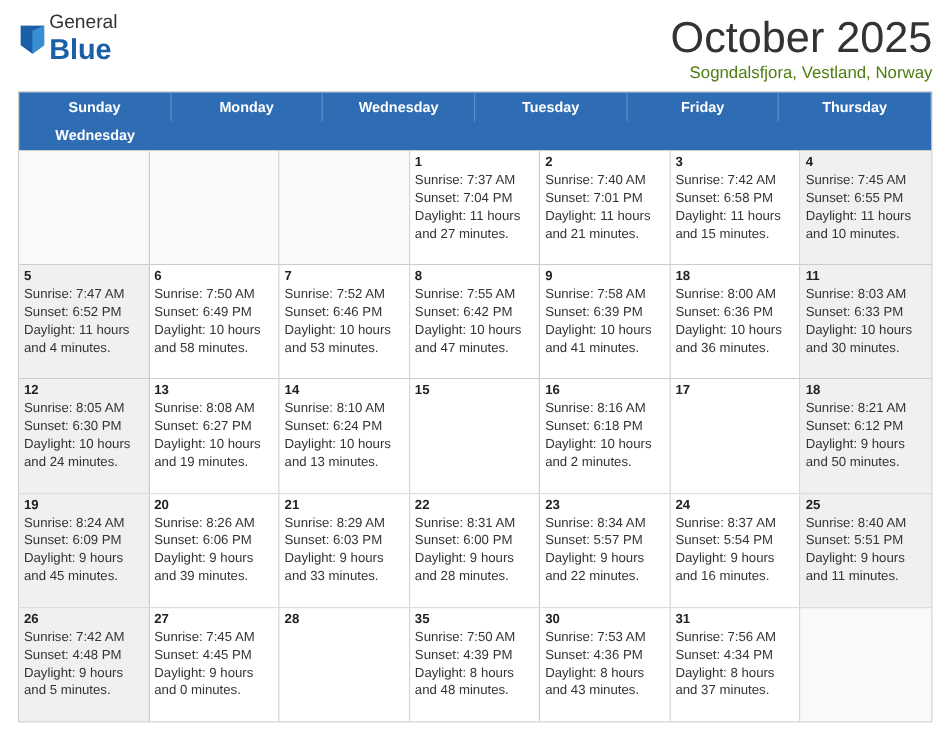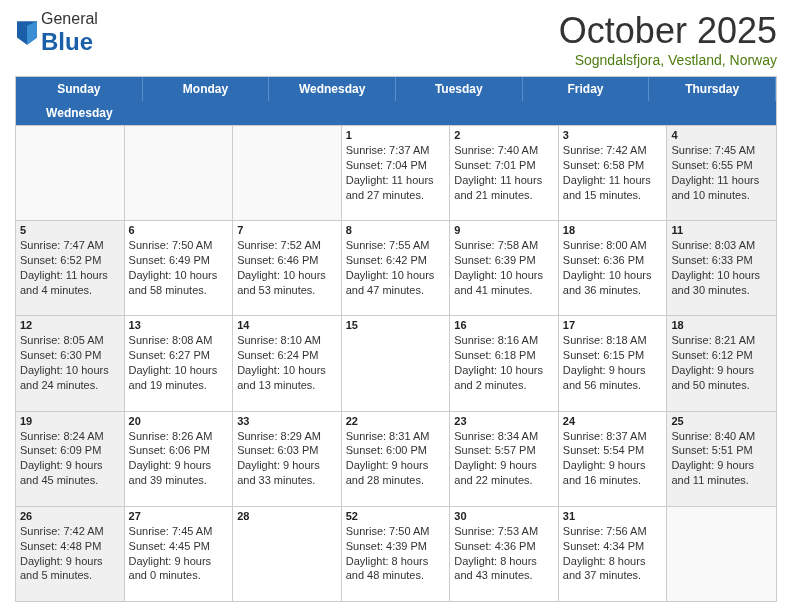--- a/index.html
+++ b/index.html
@@ -201,38 +201,37 @@
           </div>
           <div class="cal-cell">
             <div class="day-num">15</div>
           </div>
           <div class="cal-cell">
             <div class="day-num">16</div>
             <div class="cell-text">Sunrise: 8:16 AM<br>Sunset: 6:18 PM<br>Daylight: 10 hours and 2 minutes.</div>
           </div>
           <div class="cal-cell">
             <div class="day-num">17</div>
-            <div class="cell-text">Sunrise: 8:18 AM<br>Sunset: 6:15 PM<br>Daylight: 9 hours and 56 minutes.</div>
           </div>
           <div class="cal-cell shaded">
             <div class="day-num">18</div>
             <div class="cell-text">Sunrise: 8:21 AM<br>Sunset: 6:12 PM<br>Daylight: 9 hours and 50 minutes.</div>
           </div>
         </div>
         <div class="cal-row">
           <div class="cal-cell shaded">
             <div class="day-num">19</div>
             <div class="cell-text">Sunrise: 8:24 AM<br>Sunset: 6:09 PM<br>Daylight: 9 hours and 45 minutes.</div>
           </div>
           <div class="cal-cell">
             <div class="day-num">20</div>
             <div class="cell-text">Sunrise: 8:26 AM<br>Sunset: 6:06 PM<br>Daylight: 9 hours and 39 minutes.</div>
           </div>
           <div class="cal-cell">
-            <div class="day-num">33</div>
+            <div class="day-num">21</div>
             <div class="cell-text">Sunrise: 8:29 AM<br>Sunset: 6:03 PM<br>Daylight: 9 hours and 33 minutes.</div>
           </div>
           <div class="cal-cell">
             <div class="day-num">22</div>
             <div class="cell-text">Sunrise: 8:31 AM<br>Sunset: 6:00 PM<br>Daylight: 9 hours and 28 minutes.</div>
           </div>
           <div class="cal-cell">
             <div class="day-num">23</div>
             <div class="cell-text">Sunrise: 8:34 AM<br>Sunset: 5:57 PM<br>Daylight: 9 hours and 22 minutes.</div>
           </div>
@@ -251,21 +250,21 @@
             <div class="cell-text">Sunrise: 7:42 AM<br>Sunset: 4:48 PM<br>Daylight: 9 hours and 5 minutes.</div>
           </div>
           <div class="cal-cell">
             <div class="day-num">27</div>
             <div class="cell-text">Sunrise: 7:45 AM<br>Sunset: 4:45 PM<br>Daylight: 9 hours and 0 minutes.</div>
           </div>
           <div class="cal-cell">
             <div class="day-num">28</div>
           </div>
           <div class="cal-cell">
-            <div class="day-num">52</div>
+            <div class="day-num">35</div>
             <div class="cell-text">Sunrise: 7:50 AM<br>Sunset: 4:39 PM<br>Daylight: 8 hours and 48 minutes.</div>
           </div>
           <div class="cal-cell">
             <div class="day-num">30</div>
             <div class="cell-text">Sunrise: 7:53 AM<br>Sunset: 4:36 PM<br>Daylight: 8 hours and 43 minutes.</div>
           </div>
           <div class="cal-cell">
             <div class="day-num">31</div>
             <div class="cell-text">Sunrise: 7:56 AM<br>Sunset: 4:34 PM<br>Daylight: 8 hours and 37 minutes.</div>
           </div>

